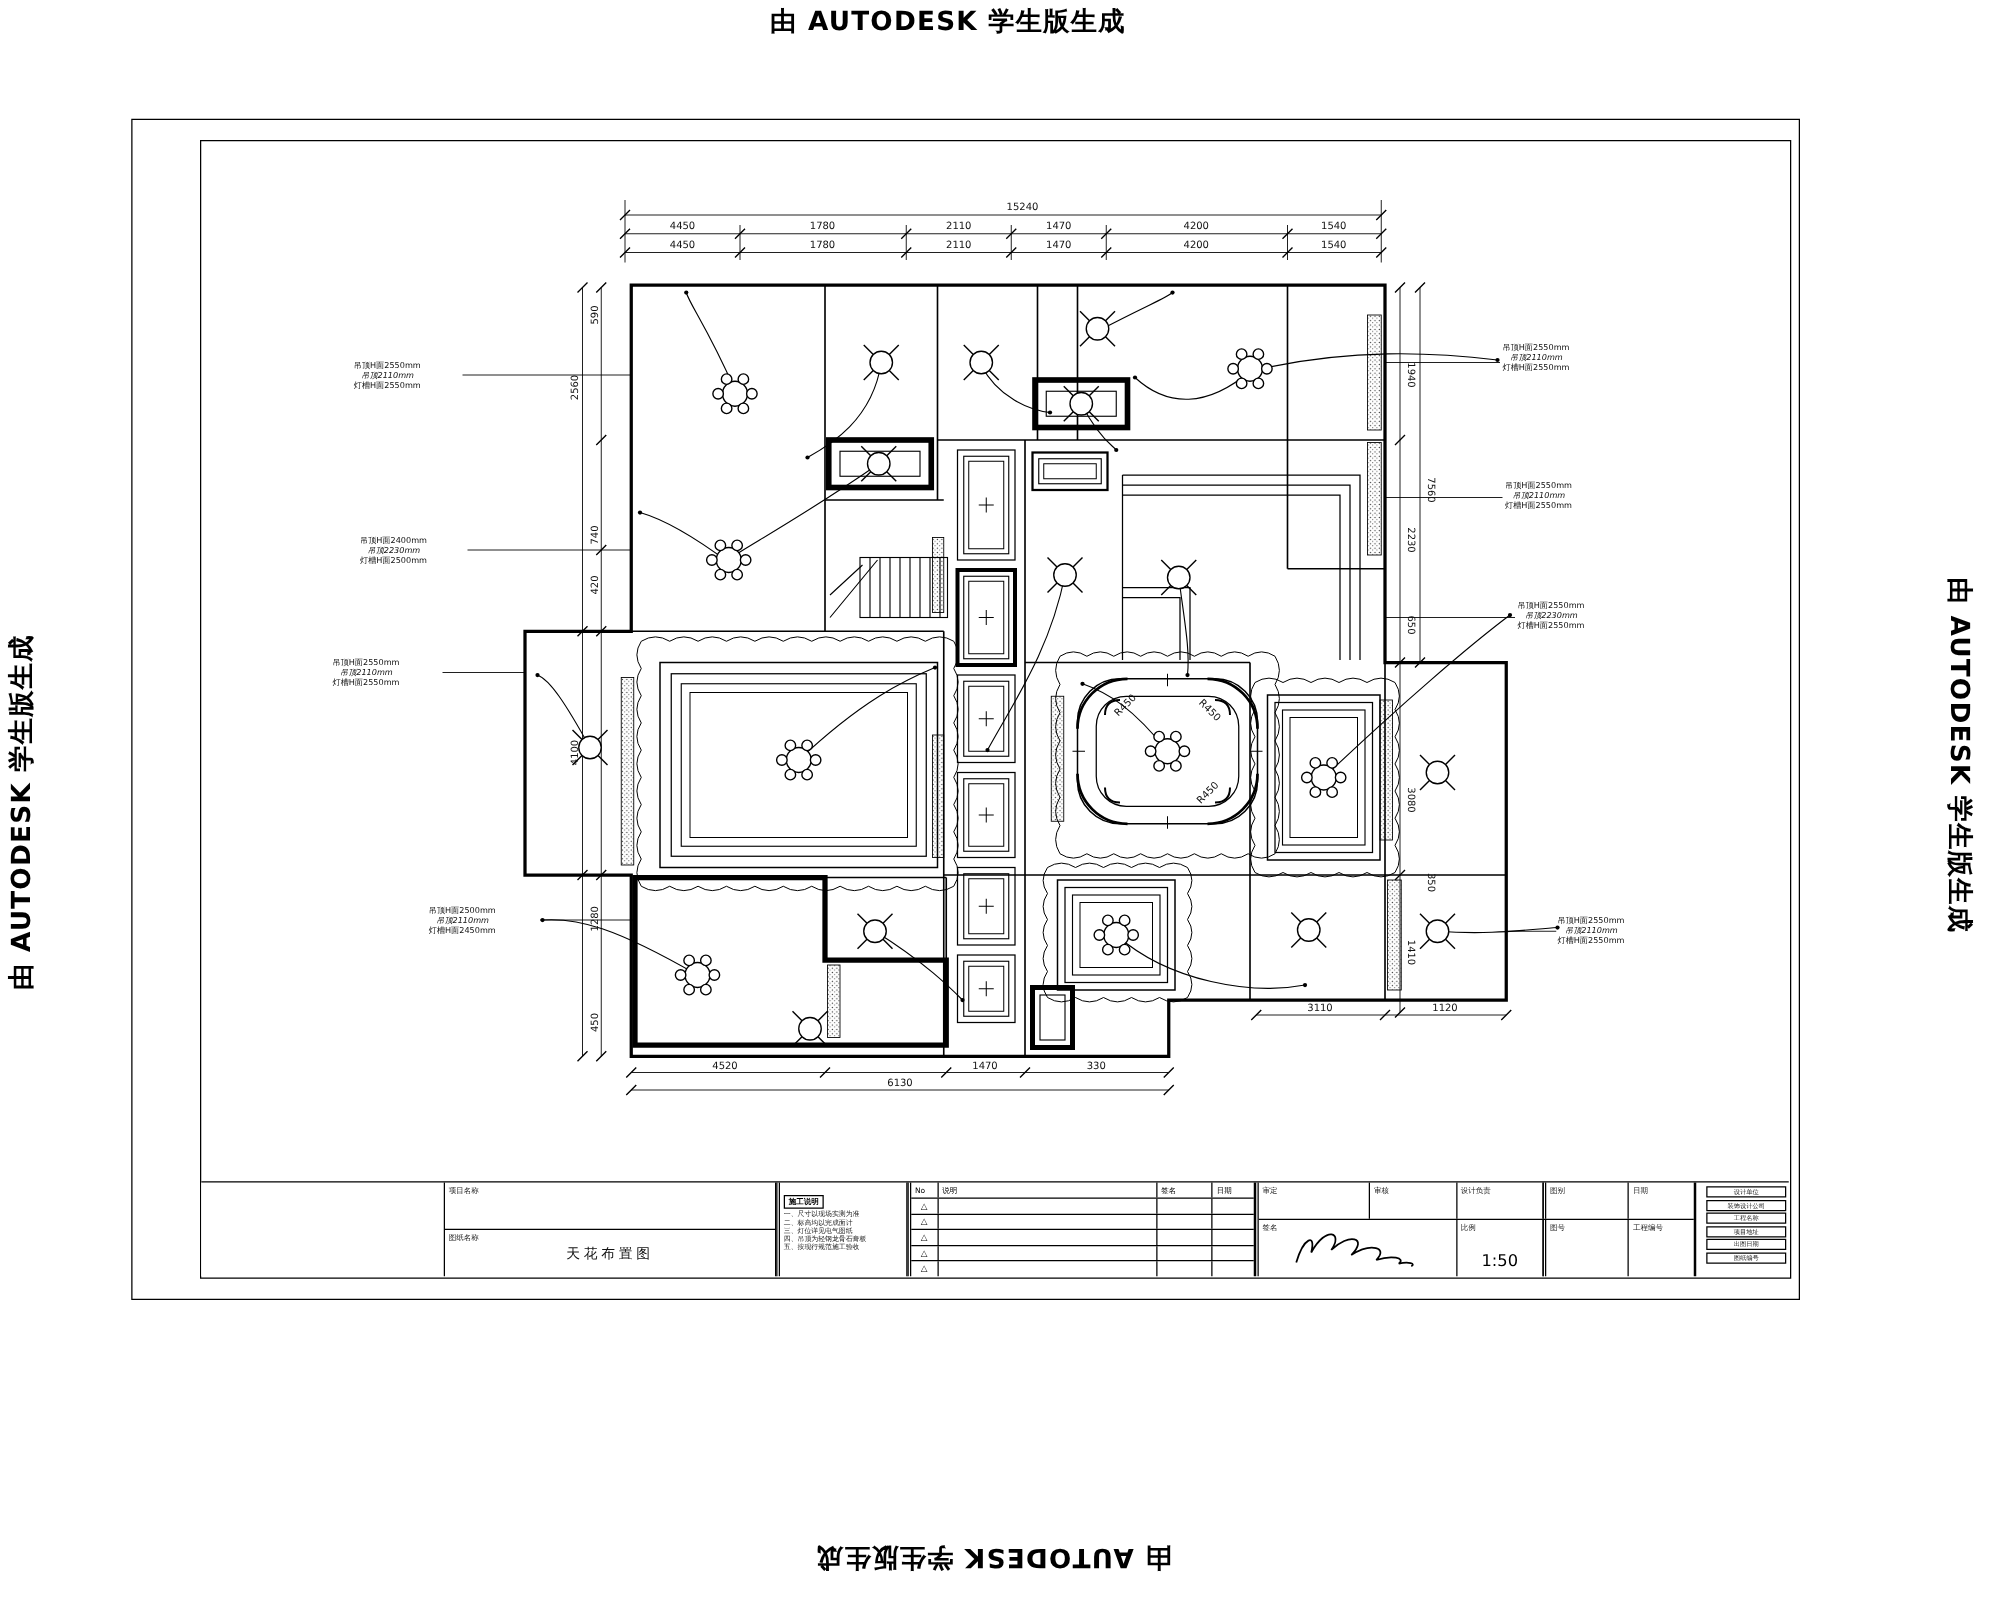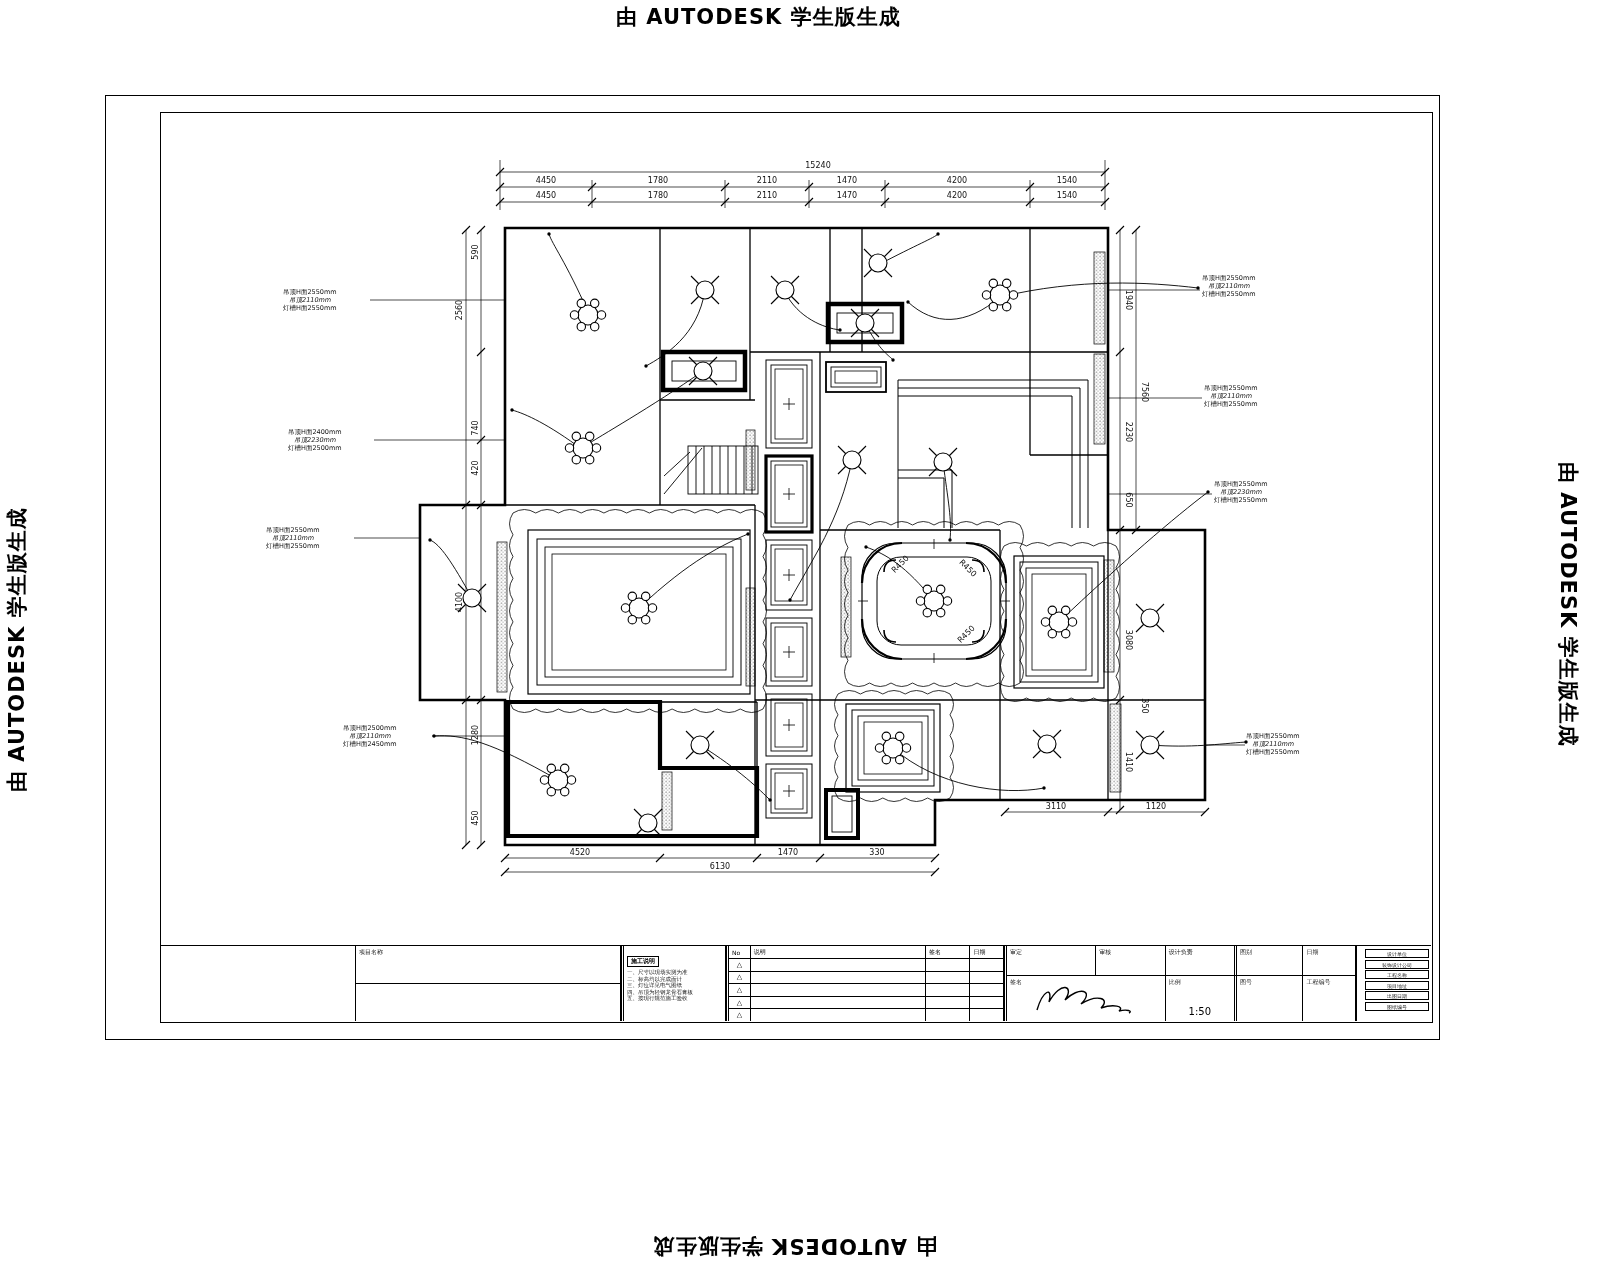--- a/index.html
+++ b/index.html
@@ -38,21 +38,21 @@
   .rev-head span{border-right:1px solid #000;display:flex;align-items:center;padding-left:3px;}
   .rev-row{display:flex;flex:1;border-bottom:1px solid #000;font-size:7px;}
   .rev-row:last-child{border-bottom:none;}
   .rev-row span{border-right:1px solid #000;display:flex;align-items:center;justify-content:center;}
   .rc1{width:22px;}.rc2{width:178px;}.rc3{width:45px;}.rc4{width:33px;border-right:none !important;}
   .tb-e{width:352px;border-left:3px double #000;display:flex;flex-direction:column;}
   .ap-r1{height:30px;border-bottom:1px solid #000;display:flex;}
   .ap-r2{flex:1;display:flex;}
   .ap-cell{border-right:1px solid #000;position:relative;height:100%;}
   .ap-cell:last-child{border-right:none;}
-  .ap-val{position:absolute;left:0;right:0;bottom:4px;text-align:center;font-size:10px;}
+  .ap-val{position:absolute;left:0;right:0;bottom:4px;text-align:center;font-size:13px;}
   .ap-r1 .ap-cell:nth-child(1){width:90px;}
   .ap-r1 .ap-cell:nth-child(2){width:70px;}
   .ap-r1 .ap-cell:nth-child(3){width:70px;}
   .ap-r1 .ap-cell:nth-child(4){width:70px;border-left:3px double #000;margin-left:-1px;}
   .ap-r1 .ap-cell:nth-child(5){width:52px;}
   .ap-r2 .ap-cell:nth-child(1){width:160px;}
   .ap-r2 .ap-cell:nth-child(2){width:70px;}
   .ap-r2 .ap-cell:nth-child(3){width:70px;border-left:3px double #000;margin-left:-1px;}
   .ap-r2 .ap-cell:nth-child(4){width:52px;}
   #signature-svg{position:absolute;left:24px;top:4px;}
@@ -385,20 +385,24 @@
       <div>灯槽H面2550mm</div>
     </div>
   </div>
 
 <div id="titleblock">
   <div class="tb-col tb-a"></div>
   <div class="tb-col tb-b">
     <div class="r1">
         <span class="tb-label">项目名称</span>
       </div>
+    <div class="r2">
+      <span class="tb-label">图纸名称</span>
+      <span class="tb-big">天花布置图</span>
+    </div>
   </div>
   <div class="tb-col tb-c">
     <span class="notes-chip">施工说明</span>
     <div id="notes-lines">
         <div class="note-line">一、尺寸以现场实测为准</div>
         <div class="note-line">二、标高均以完成面计</div>
         <div class="note-line">三、灯位详见电气图纸</div>
         <div class="note-line">四、吊顶为轻钢龙骨石膏板</div>
         <div class="note-line">五、按现行规范施工验收</div>
       </div>

